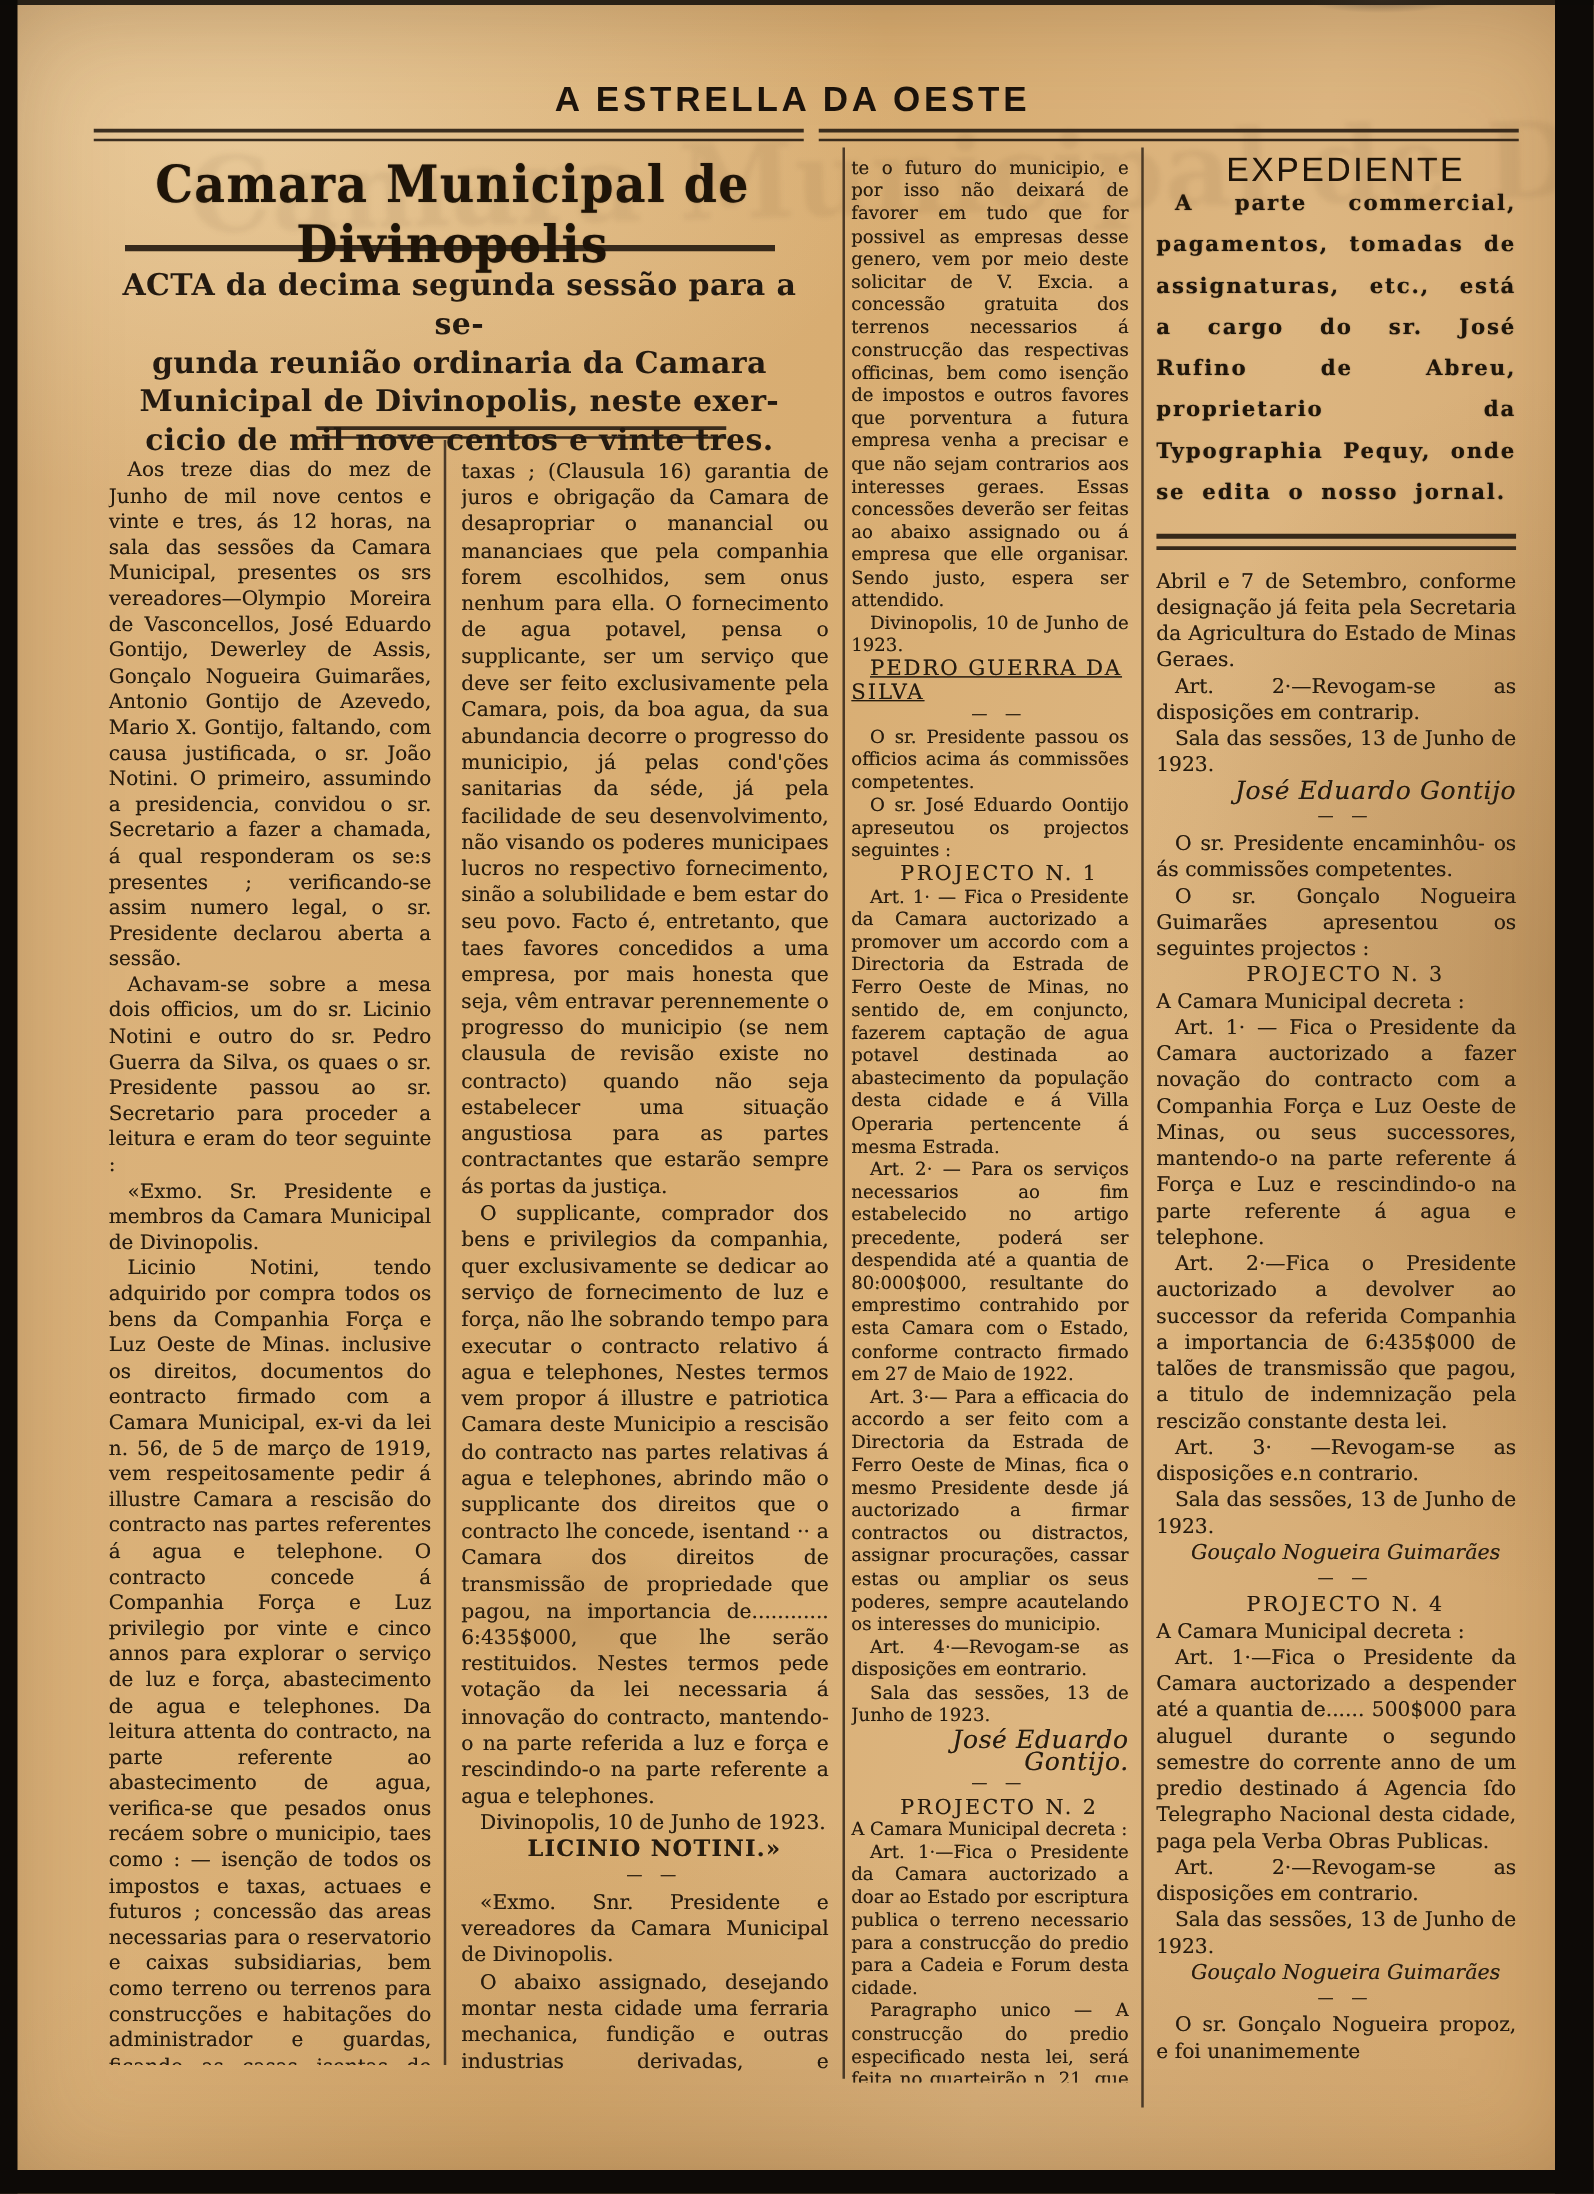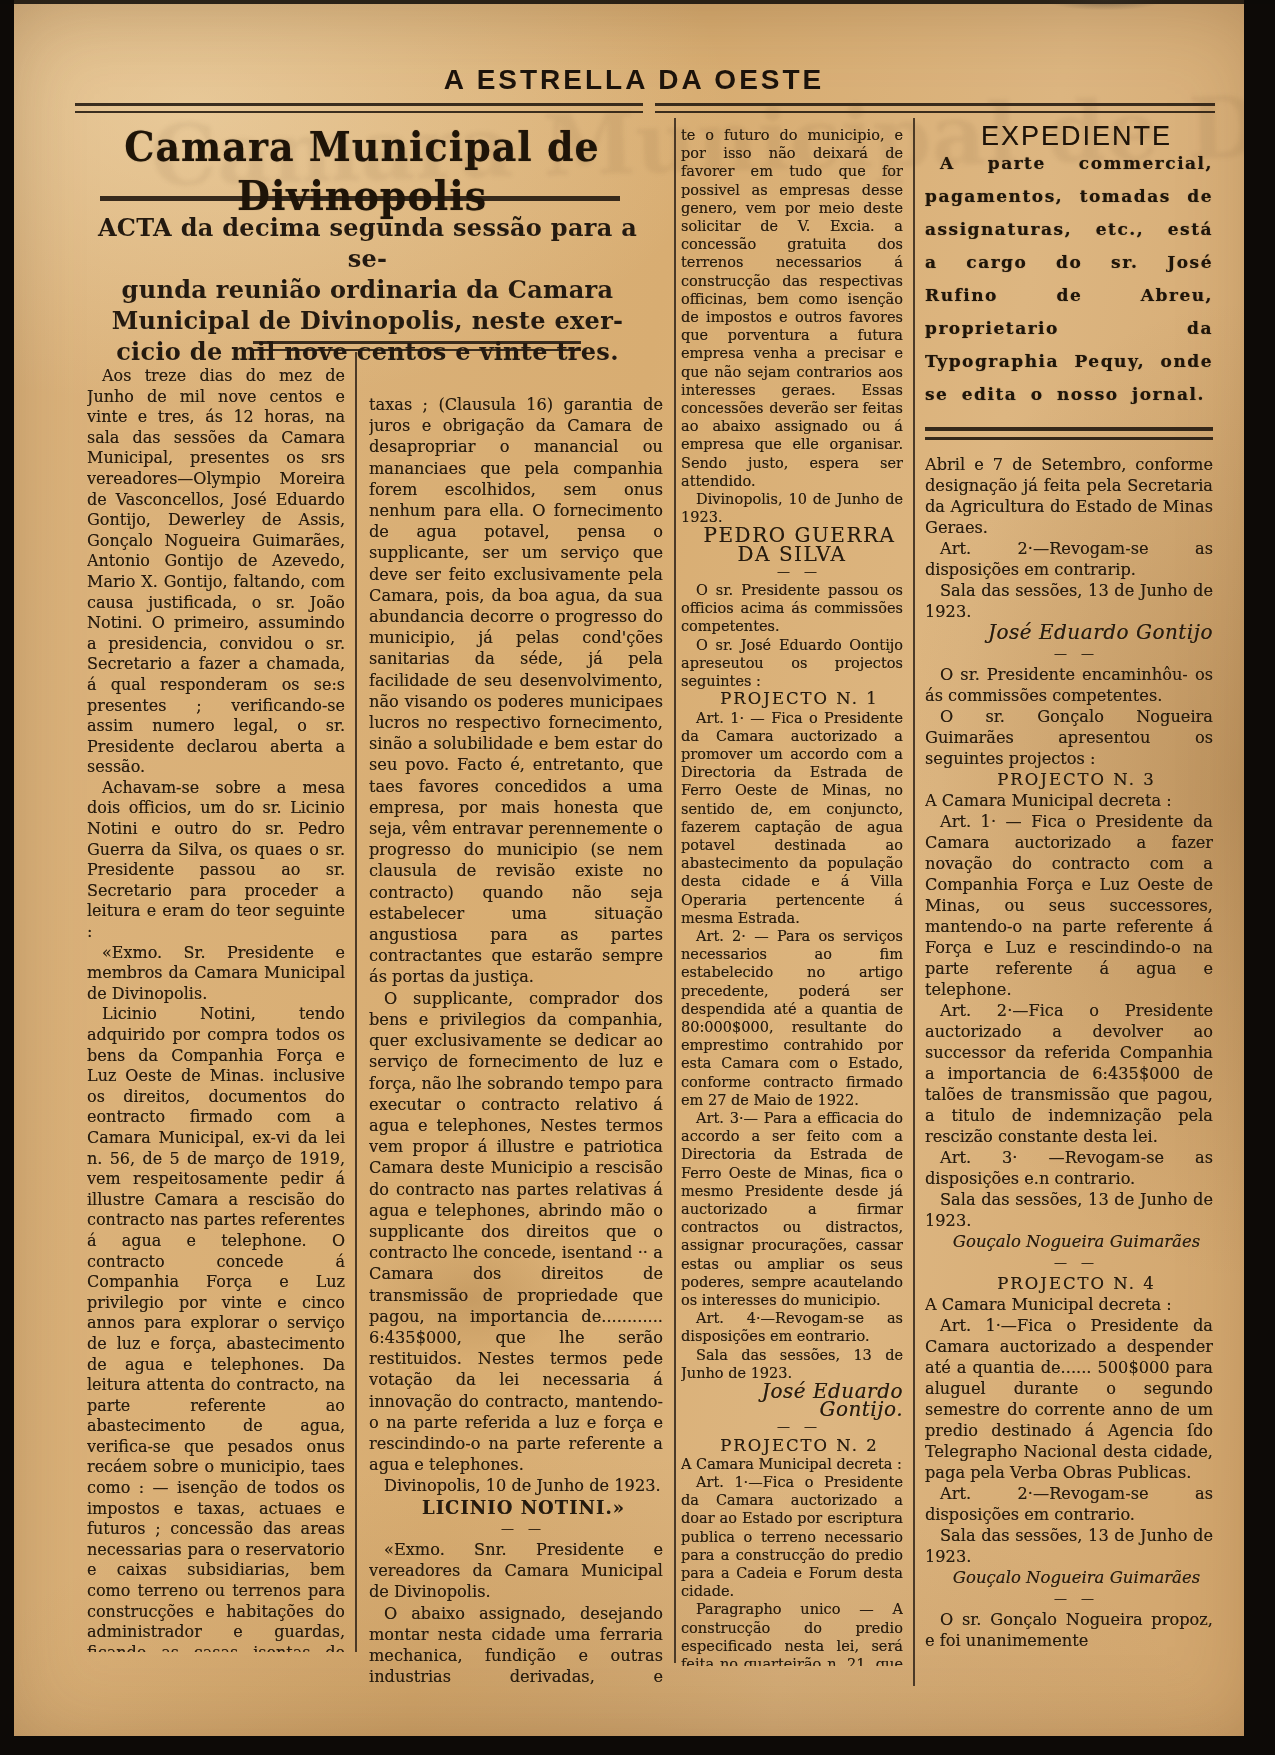--- a/index.html
+++ b/index.html
@@ -62,26 +62,26 @@
   .vrule{position:absolute;width:2px;background:#32261a;opacity:.85;}
   .vrule-1{left:355px;top:352px;height:1300px;}
   .vrule-2{left:674px;top:118px;height:1545px;}
   .vrule-3{left:913px;top:118px;height:1568px;}
 
   .col{position:absolute;overflow:hidden;text-align:justify;color:#261b0e;
        text-shadow:0 0 .4px rgba(40,25,10,.55);}
   .col p{margin:0;text-indent:15px;}
   .col p.noindent{text-indent:0;}
   .col-1{left:87px; top:366px;width:258px;height:1286px;font-size:16px;  line-height:20.6px;}
-  .col-2{left:369px;top:366px;width:294px;height:1292px;font-size:16.2px;line-height:21.2px;margin-top:28px;}
+  .col-2{left:369px;top:366px;width:294px;height:1292px;font-size:16.2px;line-height:21.2px;}
   .col-3{left:681px;top:126px;width:222px;height:1540px;font-size:14.5px;line-height:18.2px;}
   .col-4{left:925px;top:126px;width:288px;height:1562px;font-size:16.2px;line-height:21px;}
 
   .sig-caps{text-align:center;font-weight:bold;letter-spacing:1px;font-size:18px;margin:10px 0 2px;text-indent:0;}
-  .sig-caps-sm{text-align:center;letter-spacing:1.5px;font-size:20px;margin:10px 0 2px;text-indent:0;}
+  .sig-caps-sm{text-align:left;letter-spacing:1.5px;font-size:17px;margin:10px 0 2px;text-indent:0;text-decoration:underline;}
   .proj-heading{text-align:center;letter-spacing:2px;font-size:16.5px;margin:12px 0 8px;text-indent:0;}
   .sig-italic{font-style:italic;font-size:20px;text-align:right;margin:10px 0 0;text-indent:0;letter-spacing:.5px;}
   .sig-italic-sm{font-style:italic;font-size:16.5px;text-align:center;margin:8px 0 0;text-indent:0;}
   .dash-sep{text-align:center;font-size:13px;letter-spacing:5px;margin:2px 0 4px;text-indent:0;}
 
   .expediente-title{
     font-family:Liberation Sans, sans-serif;font-size:27px;letter-spacing:2px;
     text-align:center;margin:0 0 14px;text-indent:0;font-weight:400;color:#1e140a;
   }
   .expediente-notice{

